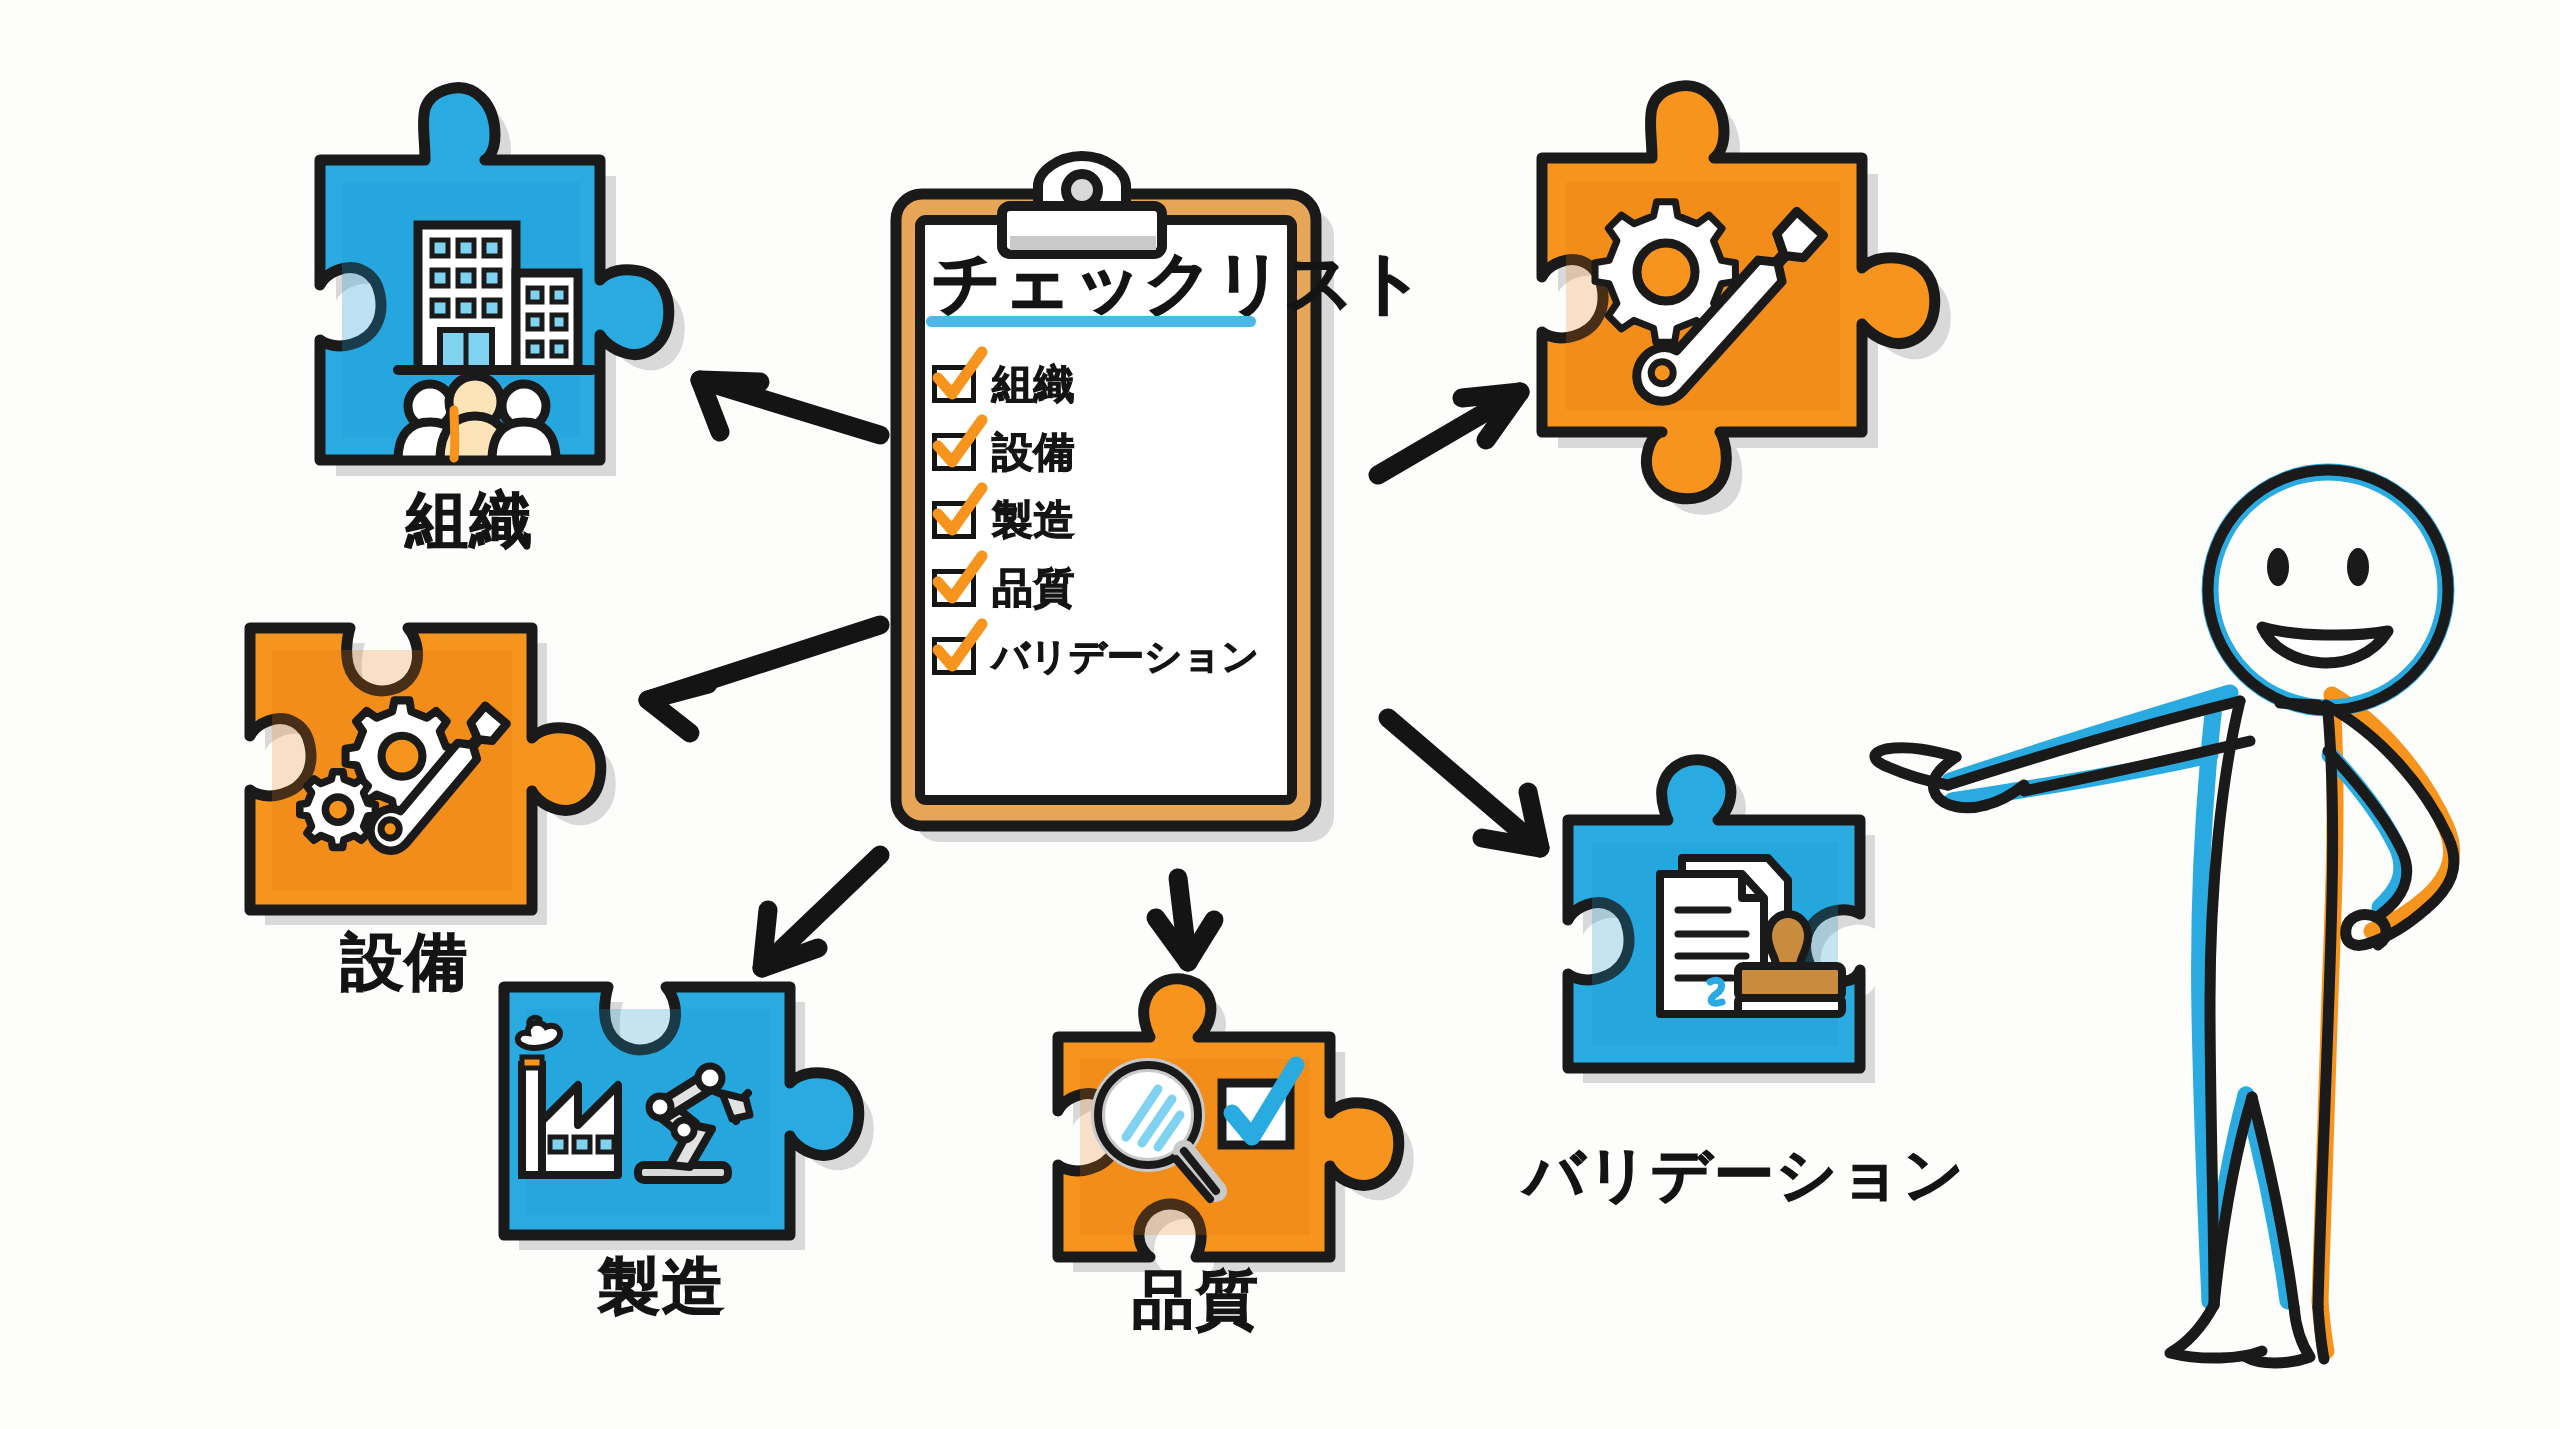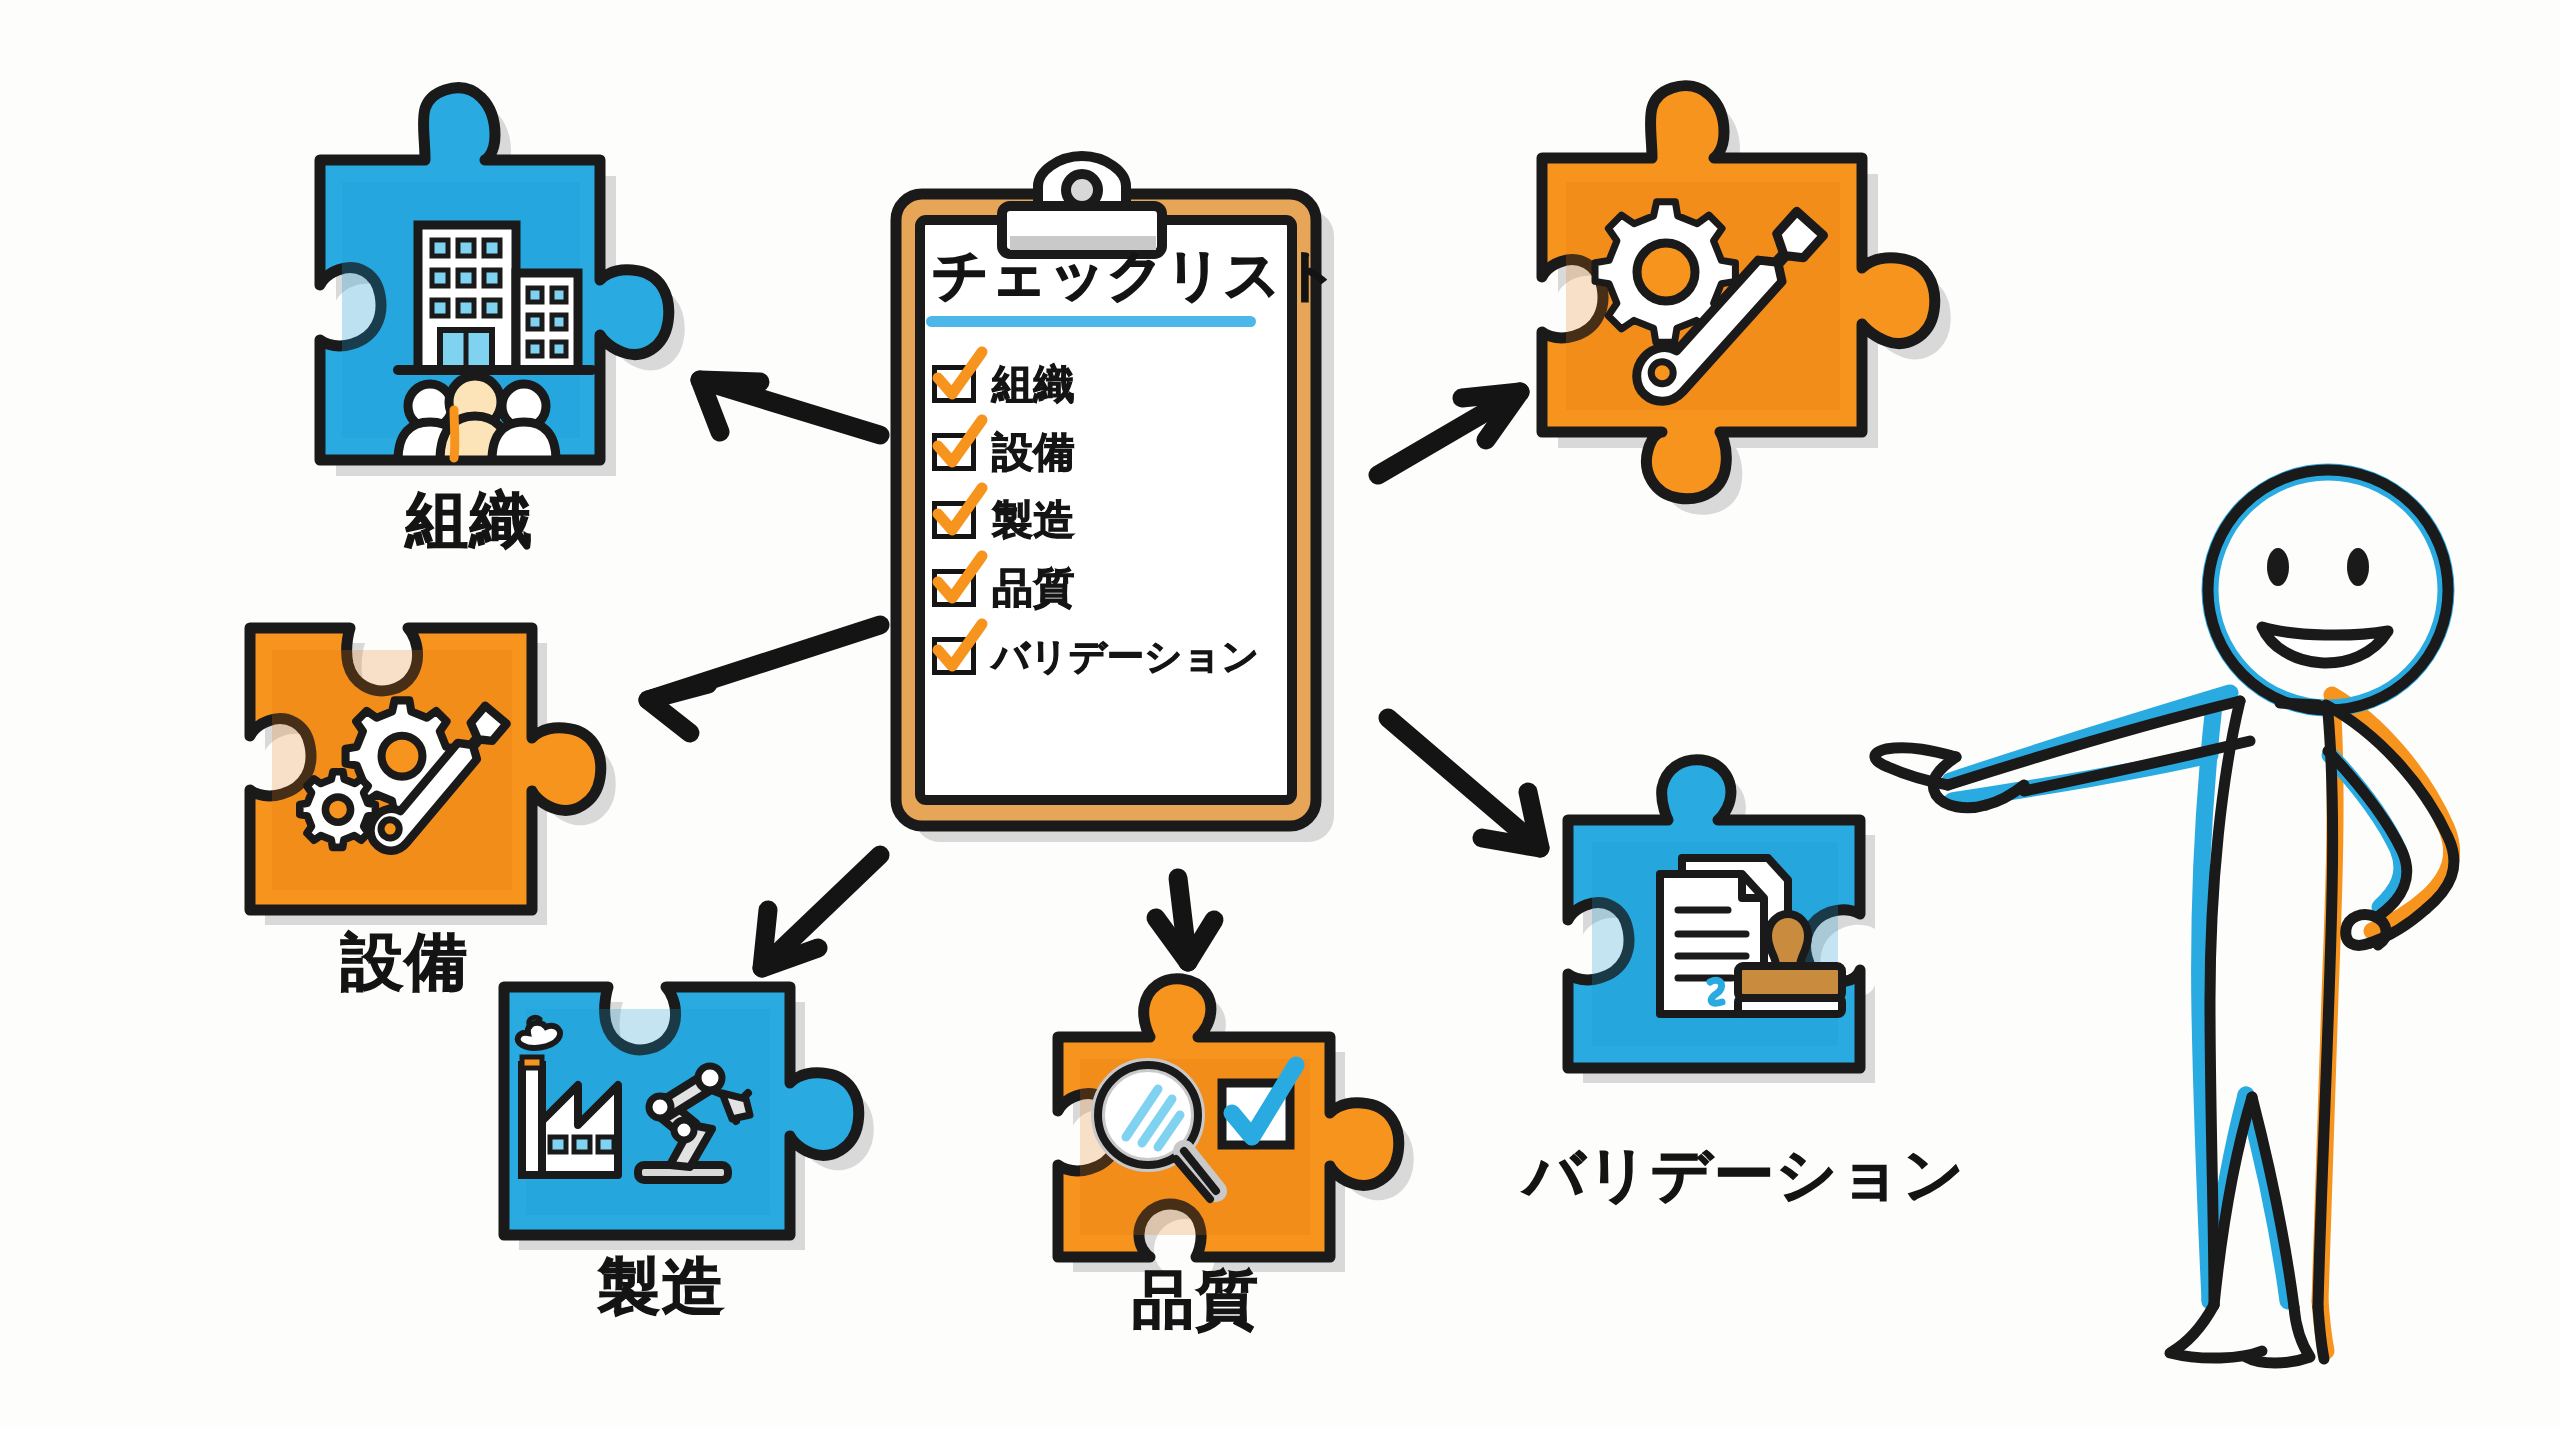--- a/index.html
+++ b/index.html
@@ -35,21 +35,21 @@
     transform: translateX(-50%);
     -webkit-text-stroke: 1.2px #141414;
   }
 
   
   #clipboard-wrap { position: absolute; left: 880px; top: 168px; width: 470px; height: 690px; }
 
   .cb-title {
     position: absolute;
     left: 52px; top: 70px;
-    font-size: 56px;
+    font-size: 68px;
     font-weight: 700;
     color: #141414;
     letter-spacing: 1px;
     -webkit-text-stroke: 1.4px #141414;
     white-space: nowrap;
   }
   .cb-underline {
     position: absolute;
     left: 46px; top: 148px;
     width: 330px; height: 11px;

